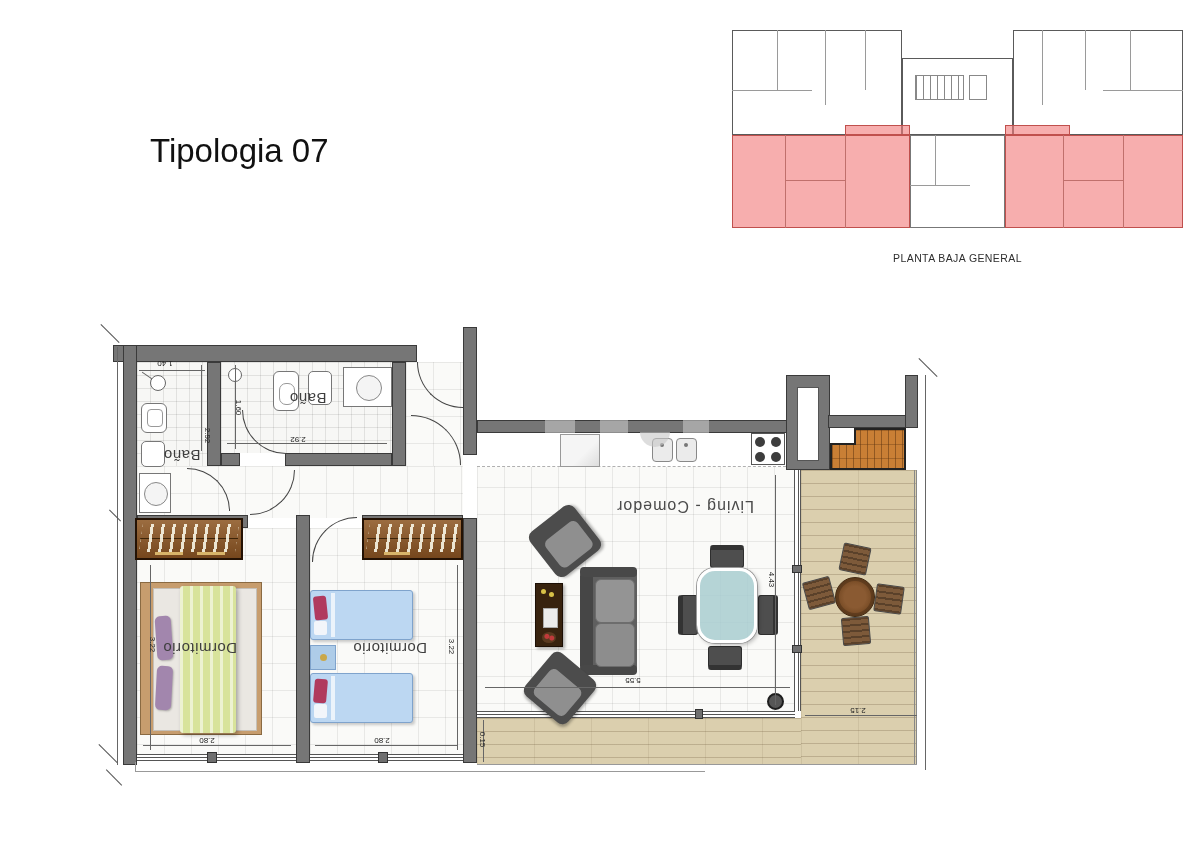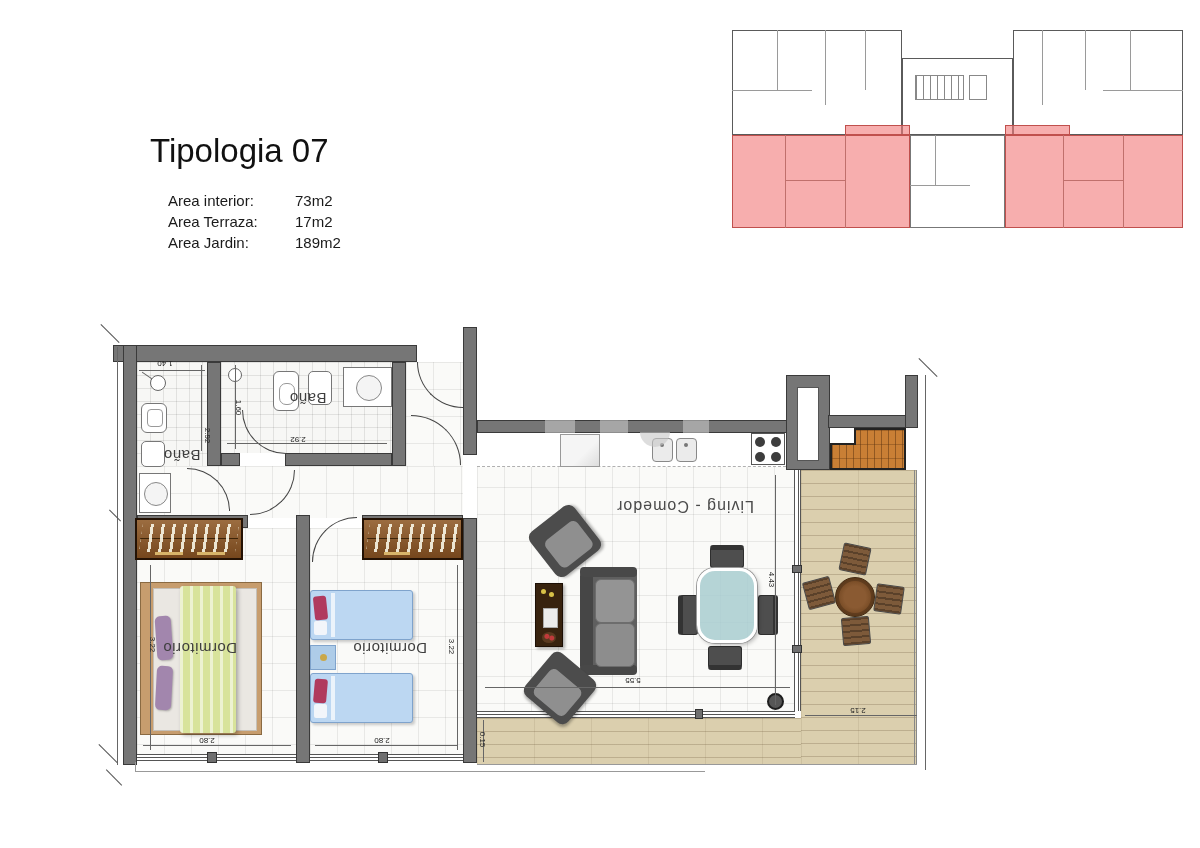--- a/index.html
+++ b/index.html
@@ -47,34 +47,20 @@
   .ovred{position:absolute;background:rgba(242,125,125,0.62);border:1px solid #c0504d;box-sizing:border-box;}
   .caption{position:absolute;left:0;top:232px;width:100%;text-align:center;font-size:10.5px;
            letter-spacing:.4px;color:#2e2e2e;}
 </style>
 </head>
 <body>
 
 <div class="page">
 
   <div class="title">Tipologia 07</div>
-  <div class="areas">
-    <div class="arow">
-      <span class="alab">Area interior:</span>
-      <span>73m2</span>
-    </div>
-    <div class="arow">
-      <span class="alab">Area Terraza:</span>
-      <span>17m2</span>
-    </div>
-    <div class="arow">
-      <span class="alab">Area Jardin:</span>
-      <span>189m2</span>
-    </div>
-  </div>
 
   <div class="abs" style="left:725px;top:20px;width:465px;height:250px;">
     <div class="ovblock" style="left:7px;top:10px;width:170px;height:105px;"></div>
     <div class="ovblock" style="left:288px;top:10px;width:170px;height:105px;"></div>
     <div class="ovblock" style="left:177px;top:38px;width:111px;height:77px;"></div>
     <div class="abs" style="left:190px;top:55px;width:49px;height:25px;border:1px solid #888;box-sizing:border-box;
          background:repeating-linear-gradient(90deg,#888 0 1px,transparent 1px 7px);"></div>
     <div class="ovblock" style="left:244px;top:55px;width:18px;height:25px;border-color:#888;"></div>
     <div class="ovl" style="left:52px;top:10px;width:1px;height:60px;"></div>
     <div class="ovl" style="left:100px;top:10px;width:1px;height:75px;"></div>
@@ -90,20 +76,21 @@
     <div class="ovred" style="left:7px;top:115px;width:178px;height:93px;"></div>
     <div class="ovred" style="left:120px;top:105px;width:65px;height:10px;"></div>
     <div class="ovred" style="left:280px;top:115px;width:178px;height:93px;"></div>
     <div class="ovred" style="left:280px;top:105px;width:65px;height:10px;"></div>
     <div class="ovr" style="left:60px;top:115px;width:1px;height:93px;"></div>
     <div class="ovr" style="left:120px;top:115px;width:1px;height:93px;"></div>
     <div class="ovr" style="left:60px;top:160px;width:60px;height:1px;"></div>
     <div class="ovr" style="left:338px;top:115px;width:1px;height:93px;"></div>
     <div class="ovr" style="left:398px;top:115px;width:1px;height:93px;"></div>
     <div class="ovr" style="left:338px;top:160px;width:60px;height:1px;"></div>
+    <div class="caption">PLANTA BAJA GENERAL</div>
   </div>
 
   <div class="abs" style="left:95px;top:315px;width:850px;height:500px;">
 
     <div class="tilesm" style="left:42px;top:47px;width:70px;height:153px;"></div>
     <div class="tilesm" style="left:126px;top:47px;width:171px;height:91px;"></div>
     <div class="tiles" style="left:311px;top:47px;width:57px;height:104px;"></div>
     <div class="tiles" style="left:42px;top:151px;width:326px;height:52px;"></div>
     <div class="tiles" style="left:42px;top:213px;width:159px;height:226px;"></div>
     <div class="tiles" style="left:215px;top:213px;width:153px;height:226px;"></div>

